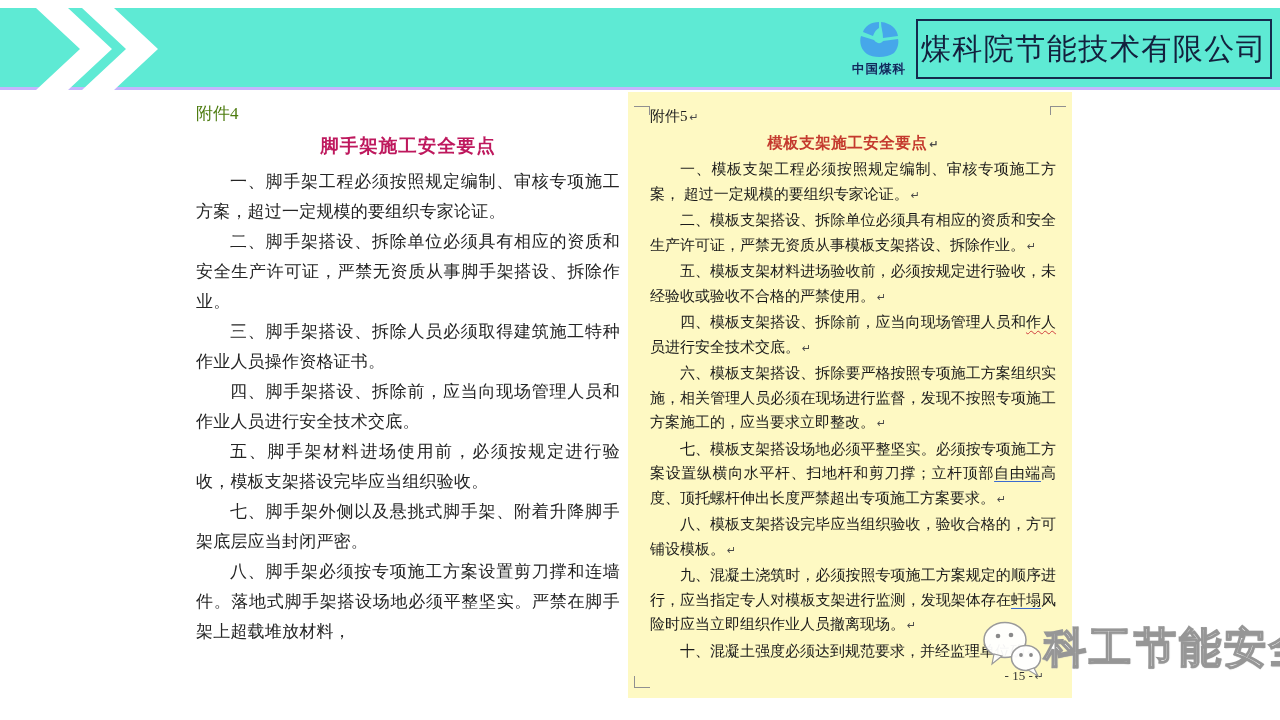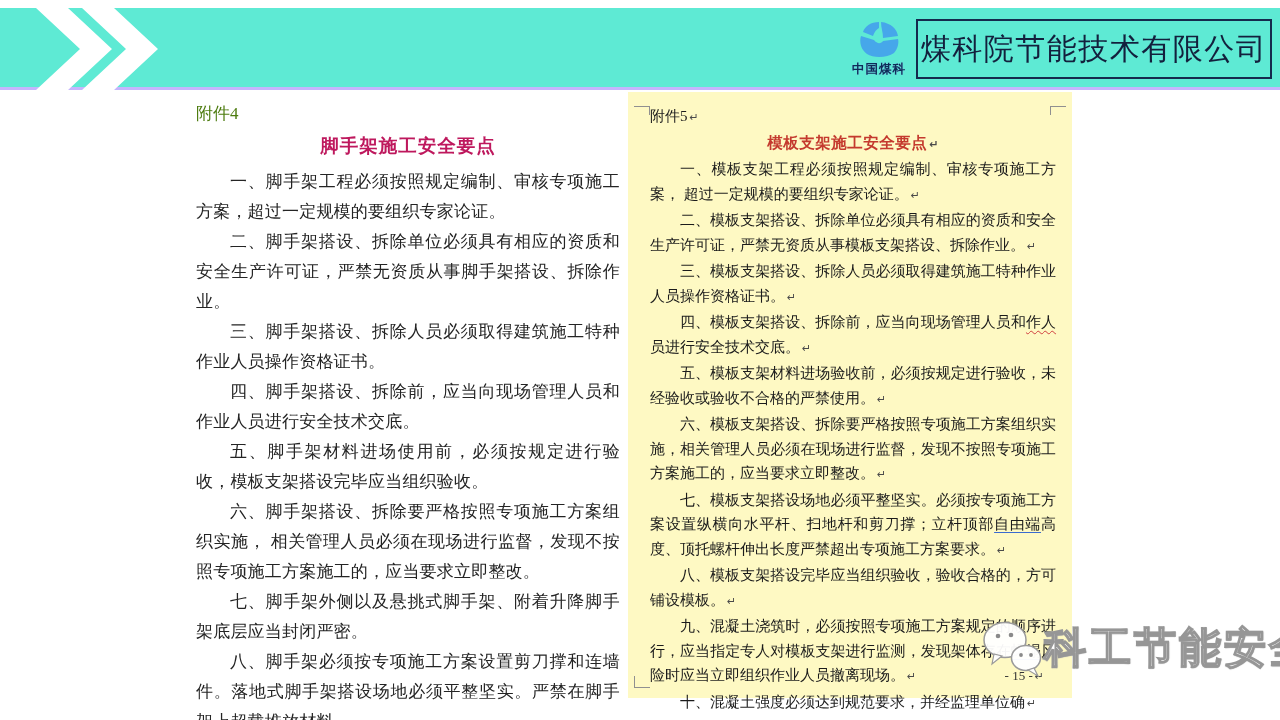--- a/index.html
+++ b/index.html
@@ -110,43 +110,41 @@
 
   <div class="doc-left">
     <div class="att">附件4</div>
     <div class="title">脚手架施工安全要点</div>
     <div>
         <p class="para"><span>一、脚手架工程必须按照规定编制、审核专项施工方案，超过一定规模的要组织专家论证。</span></p>
         <p class="para"><span>二、脚手架搭设、拆除单位必须具有相应的资质和安全生产许可证，严禁无资质从事脚手架搭设、拆除作业。</span></p>
         <p class="para"><span>三、脚手架搭设、拆除人员必须取得建筑施工特种作业人员操作资格证书。</span></p>
         <p class="para"><span>四、脚手架搭设、拆除前，应当向现场管理人员和作业人员进行安全技术交底。</span></p>
         <p class="para"><span>五、脚手架材料进场使用前，必须按规定进行验收，模板支架搭设完毕应当组织验收。</span></p>
-        <p class="para"><span>六、脚手架搭设、拆除要严格按照专项施工方案组织实施， 相关管理人员必须在现场进行监督，发现不按照专项施工方案施工的，应当要求立即整改。</span></p>
         <p class="para"><span>七、脚手架外侧以及悬挑式脚手架、附着升降脚手架底层应当封闭严密。</span></p>
         <p class="para"><span>八、脚手架必须按专项施工方案设置剪刀撑和连墙件。落地式脚手架搭设场地必须平整坚实。严禁在脚手架上超载堆放材料，</span></p>
       </div>
   </div>
 
   <div class="doc-right">
     <div class="crop tl"></div>
     <div class="crop tr"></div>
     <div class="crop bl"></div>
 
     <div class="att">
       <span>附件5</span><span class="pmark">↵</span>
     </div>
     <div class="title">
       <span>模板支架施工安全要点</span><span class="pmark">↵</span>
     </div>
     <div>
         <p class="para"><span>一、模板支架工程必须按照规定编制、审核专项施工方案， 超过一定规模的要组织专家论证。</span><span class="pmark">↵</span></p>
         <p class="para"><span>二、模板支架搭设、拆除单位必须具有相应的资质和安全生产许可证，严禁无资质从事模板支架搭设、拆除作业。</span><span class="pmark">↵</span></p>
-        <p class="para"><span>三、模板支架搭设、拆除人员必须取得建筑施工特种作业人员操作资格证书。</span><span class="pmark">↵</span></p>
+        <p class="para"><span>五、模板支架材料进场验收前，必须按规定进行验收，未经验收或验收不合格的严禁使用。</span><span class="pmark">↵</span></p>
         <p class="para"><span>四、模板支架搭设、拆除前，应当向现场管理人员和</span><span class="u-red">作人</span><span>员进行安全技术交底。</span><span class="pmark">↵</span></p>
-        <p class="para"><span>五、模板支架材料进场验收前，必须按规定进行验收，未经验收或验收不合格的严禁使用。</span><span class="pmark">↵</span></p>
         <p class="para"><span>六、模板支架搭设、拆除要严格按照专项施工方案组织实施，相关管理人员必须在现场进行监督，发现不按照专项施工方案施工的，应当要求立即整改。</span><span class="pmark">↵</span></p>
         <p class="para"><span>七、模板支架搭设场地必须平整坚实。必须按专项施工方案设置纵横向水平杆、扫地杆和剪刀撑；立杆顶部</span><span class="u-blue">自由端</span><span>高度、顶托螺杆伸出长度严禁超出专项施工方案要求。</span><span class="pmark">↵</span></p>
         <p class="para"><span>八、模板支架搭设完毕应当组织验收，验收合格的，方可铺设模板。</span><span class="pmark">↵</span></p>
         <p class="para"><span>九、混凝土浇筑时，必须按照专项施工方案规定的顺序进行，应当指定专人对模板支架进行监测，发现架体存在</span><span class="u-blue">虷塌</span><span>风险时应当立即组织作业人员撤离现场。</span><span class="pmark">↵</span></p>
         <p class="para"><span>十、混凝土强度必须达到规范要求，并经监理单位确</span><span class="pmark">↵</span></p>
       </div>
 
     <div class="pagenum">
       <span>- 15 -</span><span class="pmark">↵</span>
     </div>

